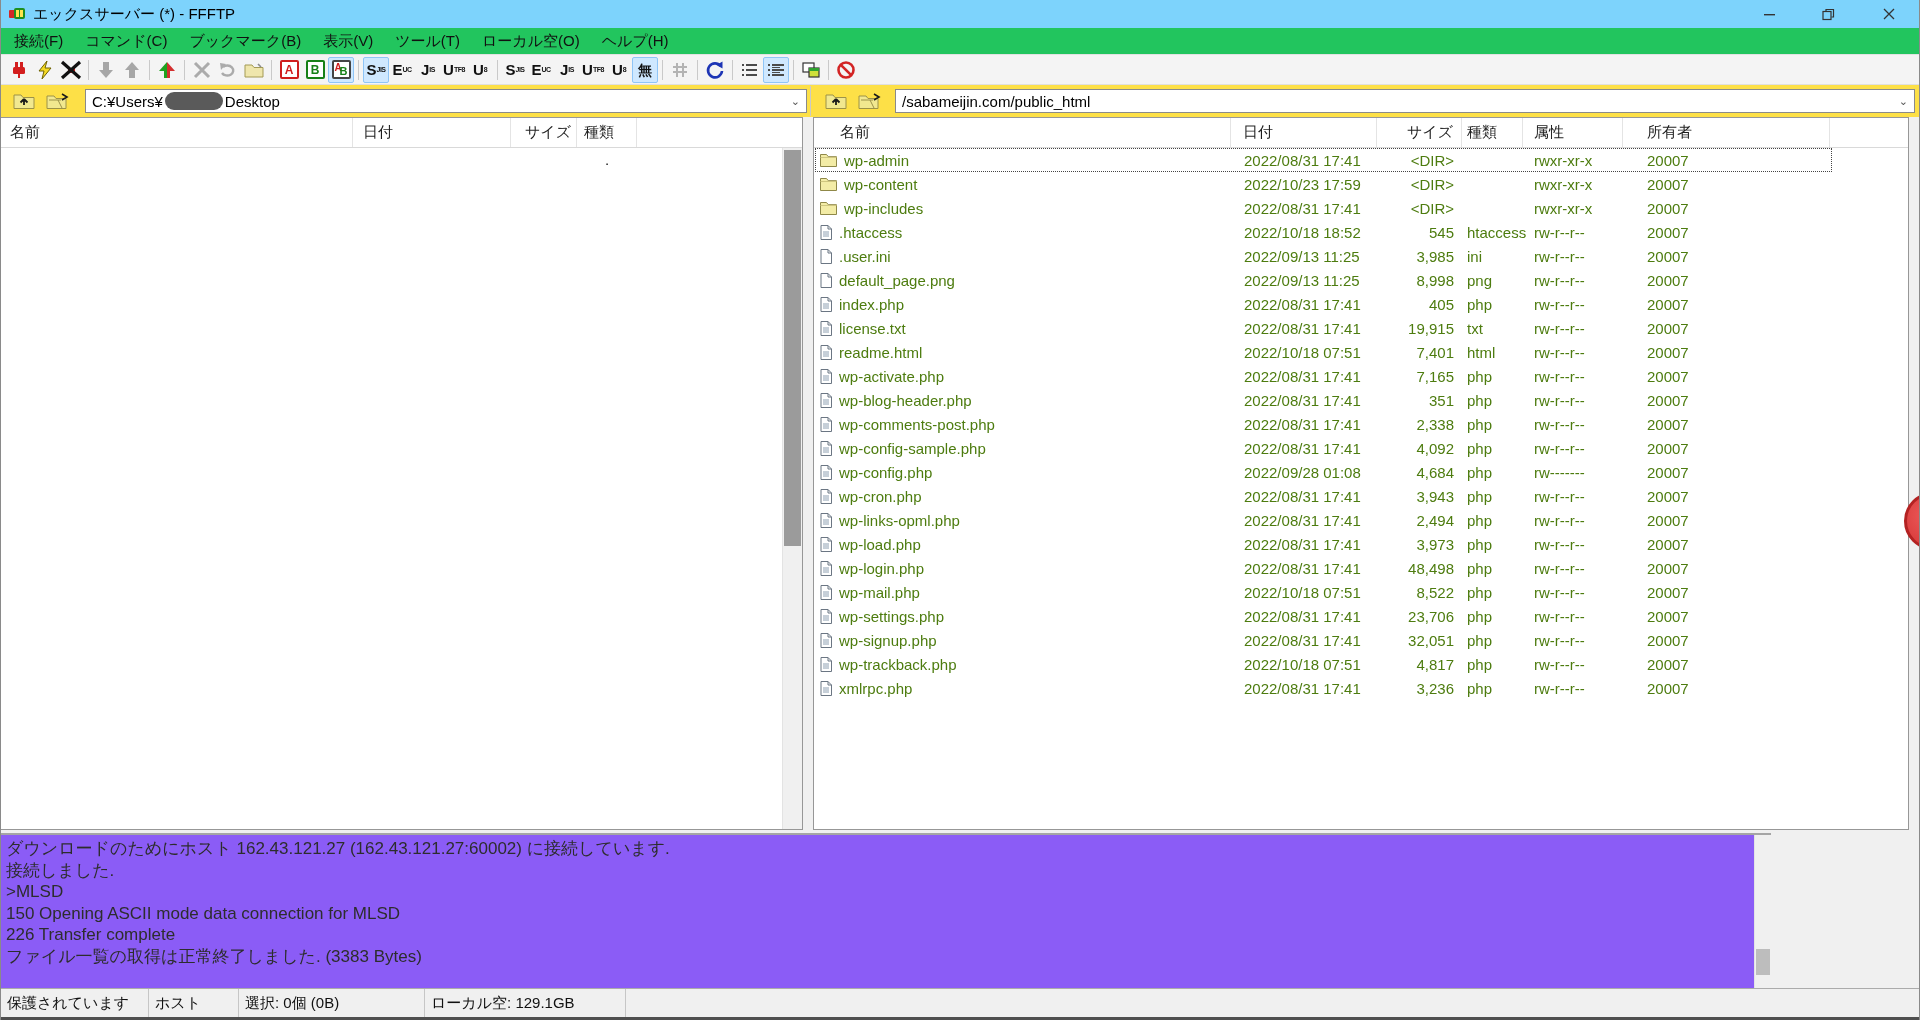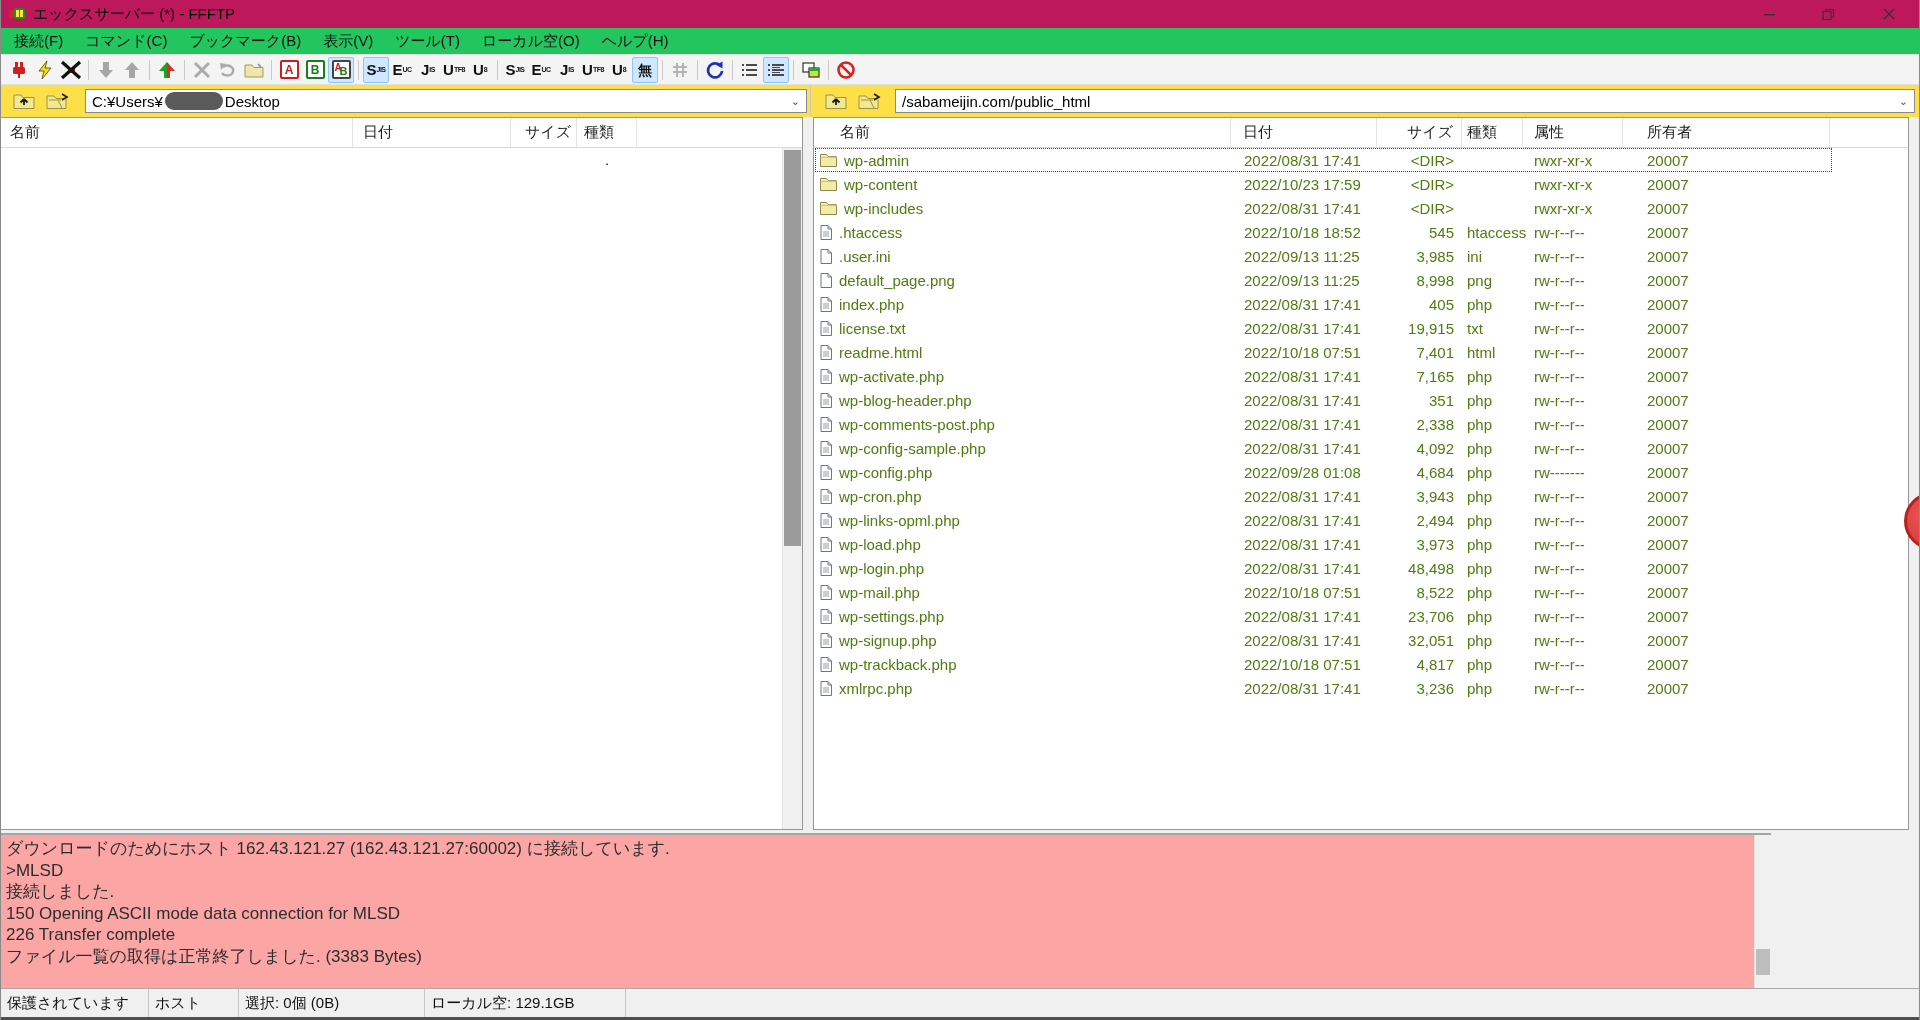--- a/index.html
+++ b/index.html
@@ -1,20 +1,20 @@
 <!DOCTYPE html>
 <html><head>
 <meta charset="utf-8">
 <style>
   * { margin:0; padding:0; box-sizing:border-box; font-family:"Liberation Sans","DejaVu Sans",sans-serif; }
   html,body { width:1920px; height:1020px; overflow:hidden; }
   body { position:relative; background:#f0f0f0; border-left:1px solid #8a8a8a; border-right:1px solid #8a8a8a; }
 
   
-  .titlebar { position:absolute; left:0; top:0; width:1920px; height:28px; background:#be185d;text-align:right; }
+  .titlebar { position:absolute; left:0; top:0; width:1920px; height:28px; background:#7dd3fc;text-align:right; }
   .app-icon { position:absolute; left:8px; top:6px; width:18px; height:16px; }
   .title-text { position:absolute; left:32px; top:5px; font-size:15px; color:#000; white-space:nowrap; }
   .winbtns { position:absolute; right:0; top:0; height:28px; display:flex; }
   .winbtn { width:58px; height:28px; display:flex; align-items:center; justify-content:center; color:#222; }
   .winbtn.close { width:64px; }
 
   
   .menubar { position:absolute; left:0; top:28px; width:1920px; height:26px; background:#22c55e; display:flex; align-items:center; padding-left:2px; }
   .mitem { padding:0 11px; font-size:15px; color:#111; line-height:26px; }
 
@@ -53,21 +53,21 @@
   .cdate { padding-left:13px; white-space:nowrap; }
   .csize { text-align:right; padding-right:8px; white-space:nowrap; }
   .ctype { padding-left:5px; }
   .cattr { padding-left:11px; }
   .cowner { padding-left:24px; }
   .vscroll { position:absolute; top:30px; bottom:0; right:0; width:20px; background:#f0f0f0; border-left:1px solid #e3e3e3; }
   .vthumb { position:absolute; left:1px; width:17px; background:#9b9b9b; }
   .local-dot { position:absolute; left:604px; top:30px; height:24px; line-height:24px; font-size:15px; color:#111; }
 
   
-  .log { position:absolute; left:0; top:833px; width:1770px; height:155px; background:#fca5a5; border-top:2px solid #a5a5a5; }
+  .log { position:absolute; left:0; top:833px; width:1770px; height:155px; background:#8b5cf6; border-top:2px solid #a5a5a5; }
   .log-lines { padding:3px 0 0 5px; }
   .log-line { font-size:17px; line-height:21.6px; color:#2d2d2d; white-space:pre; }
   .logscroll { position:absolute; right:0; top:0; bottom:0; width:17px; background:#f0f0f0; border-left:1px solid #e3e3e3; }
   .logthumb { position:absolute; left:1px; top:114px; width:14px; height:26px; background:#bdbdbd; }
 
   
   .statusbar { position:absolute; left:0; top:988px; width:1920px; height:29px; background:#f0f0f0; border-top:1px solid #ababab; display:flex; }
   .sitem { display:flex; align-items:center; border-right:1px solid #c6c6c6; font-size:15px; color:#111; padding-left:6px; white-space:nowrap; overflow:hidden; }
   .s0{width:148px;} .s1{width:90px;} .s2{width:186px;} .s3{width:201px;} .s4{flex:1; border-right:none;margin-top:36px;}
   .winbottom { position:absolute; left:0; bottom:0; width:1920px; height:3px; background:#4f4f4f; }
@@ -704,22 +704,22 @@
         <div class="ctype">php</div>
         <div class="cattr">rw-r--r--</div>
         <div class="cowner">20007</div>
       </div>
     </div>
 </div>
 
 <div class="log">
   <div class="log-lines" id="log-lines">
       <div class="log-line">ダウンロードのためにホスト 162.43.121.27 (162.43.121.27:60002) に接続しています.</div>
+      <div class="log-line">接続しました.</div>
       <div class="log-line">&gt;MLSD</div>
-      <div class="log-line">接続しました.</div>
       <div class="log-line">150 Opening ASCII mode data connection for MLSD</div>
       <div class="log-line">226 Transfer complete</div>
       <div class="log-line">ファイル一覧の取得は正常終了しました. (3383 Bytes)</div>
     </div>
   <div class="logscroll">
     <div class="logthumb"></div>
   </div>
 </div>
 
 <div class="statusbar" id="statusbar">

